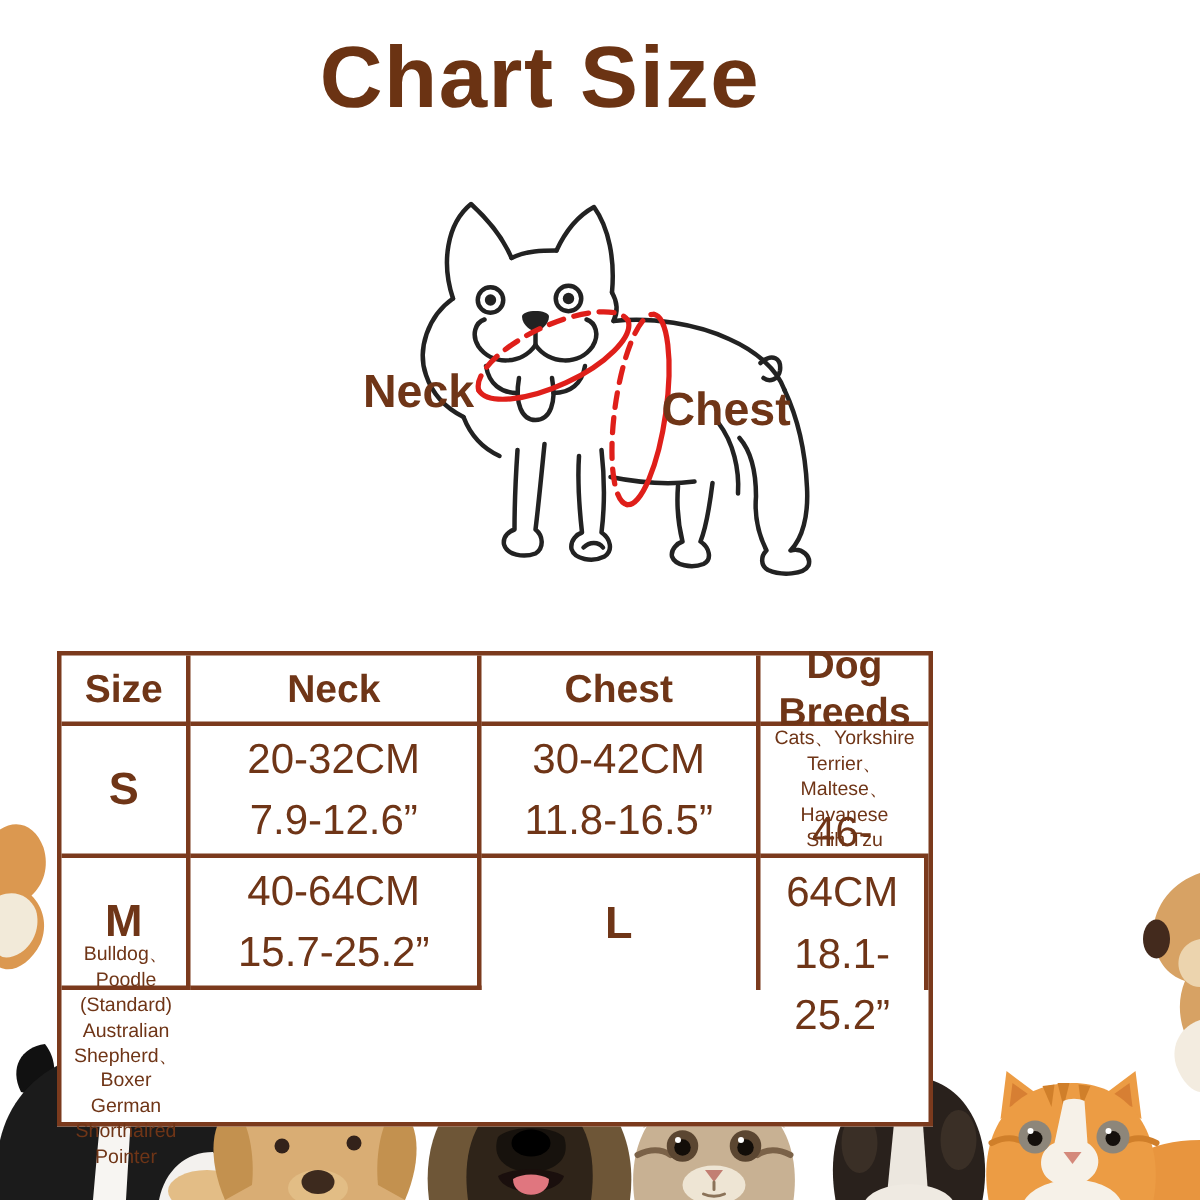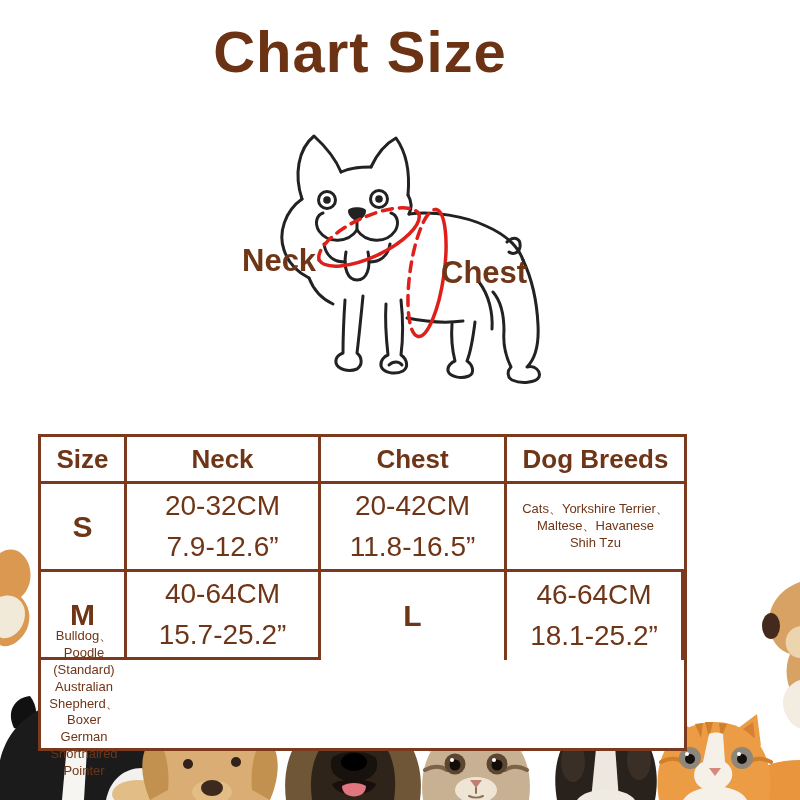--- a/index.html
+++ b/index.html
@@ -17,21 +17,21 @@
   .diagram svg{position:absolute;left:0;top:0;}
   .measure-label{position:absolute;font-size:31px;font-weight:bold;color:#6F3517;line-height:1;}
   .measure-label.neck{left:20px;top:142px;}
   .measure-label.chest{left:219px;top:154px;}
 
   
   .photos{position:absolute;inset:0;z-index:1;}
   .photo{position:absolute;}
 
   
-  .size-table{position:absolute;left:38px;top:434px;width:649px;z-index:2;
+  .size-table{position:absolute;left:38px;top:434px;width:584px;z-index:2;
               background:#fff;border:3px solid #7B3A1D;box-sizing:border-box;
               display:grid;grid-template-columns:86px 194px 186px 1fr;
               grid-template-rows:47px 88px 88px 88px;}
   .cell{border-right:3px solid #7B3A1D;border-bottom:3px solid #7B3A1D;
         display:flex;align-items:center;justify-content:center;text-align:center;
         color:#6F3517;box-sizing:border-box;padding:0 2px;}
   .cell.col-last{border-right:none;}
   .cell.row-last{border-bottom:none;}
   .hdr{font-size:26px;font-weight:bold;}
   .size-letter{font-size:30px;font-weight:bold;}
@@ -206,21 +206,21 @@
 
   <div class="size-table">
     <div class="cell hdr">Size</div>
     <div class="cell hdr">Neck</div>
     <div class="cell hdr">Chest</div>
     <div class="cell hdr col-last">Dog Breeds</div>
 
     <div class="cell size-letter">S</div>
     <div class="cell meas">20-32CM
 7.9-12.6”</div>
-    <div class="cell meas">20-42CM
+    <div class="cell meas">30-42CM
 11.8-16.5”</div>
     <div class="cell breeds col-last">Cats、Yorkshire Terrier、
 Maltese、Havanese
 Shih Tzu</div>
 
     <div class="cell size-letter">M</div>
     <div class="cell meas">40-64CM
 15.7-25.2”</div>
 
     <div class="cell size-letter row-last">L</div>

